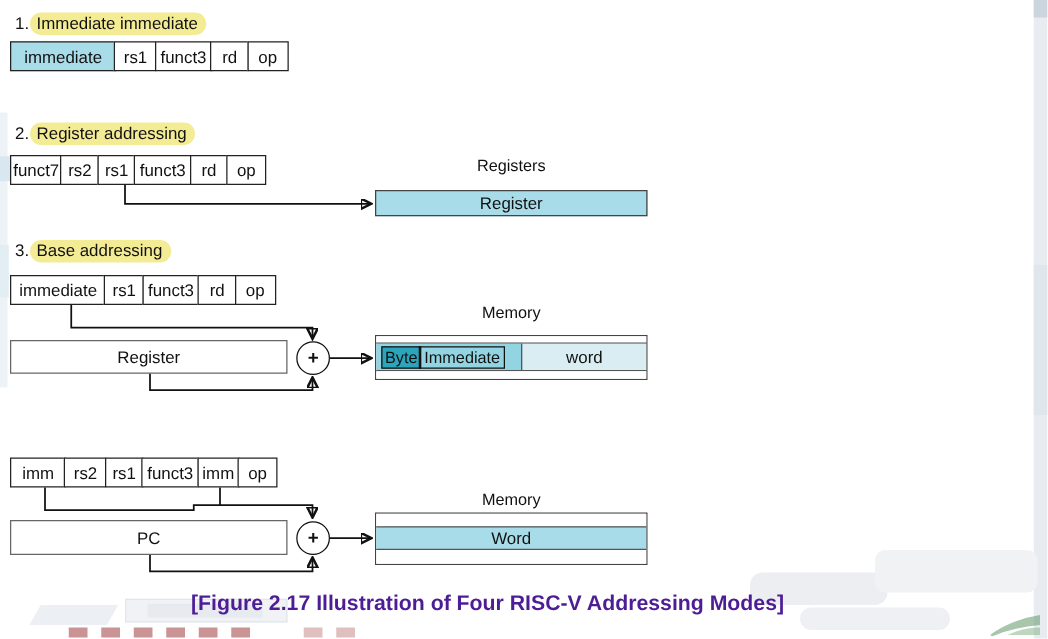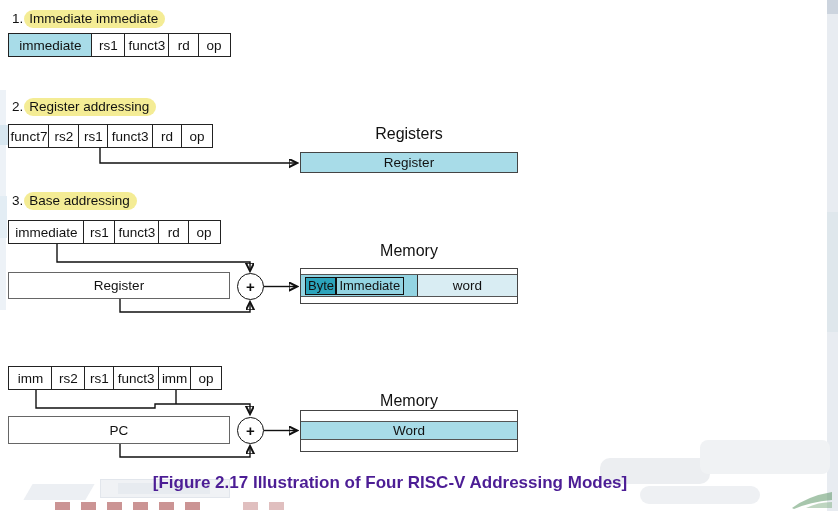--- a/index.html
+++ b/index.html
@@ -46,21 +46,21 @@
     font-size:13.5px; white-space:nowrap; height:24px;
   }
   .fcell:first-child { margin-left:0; }
   .fcell.cyan { background:#a8dce8; }
 
   
   .srcbox {
     position:absolute; background:#fff; border:1.3px solid #666;
     display:flex; align-items:center; justify-content:center; font-size:13.5px;
   }
-  .targetlabel { position:absolute; width:218px; text-align:center; font-size:16px; }
+  .targetlabel { position:absolute; width:218px; text-align:center; font-size:13px; }
   .regbox {
     position:absolute; left:300px; width:218px; height:21px;
     background:#a8dce8; border:1.2px solid #444;
     display:flex; align-items:center; justify-content:center; font-size:13.5px;
   }
   .membox { position:absolute; left:300px; width:218px; border:1.2px solid #444; background:#fff; }
   .mem-strip { width:100%; background:#fff; }
   .mem-mid { display:flex; width:100%; border-top:1.1px solid #555; border-bottom:1.1px solid #555; }
   .mem-left {
     width:117px; background:#93d4e2; border-right:1.2px solid #333;

